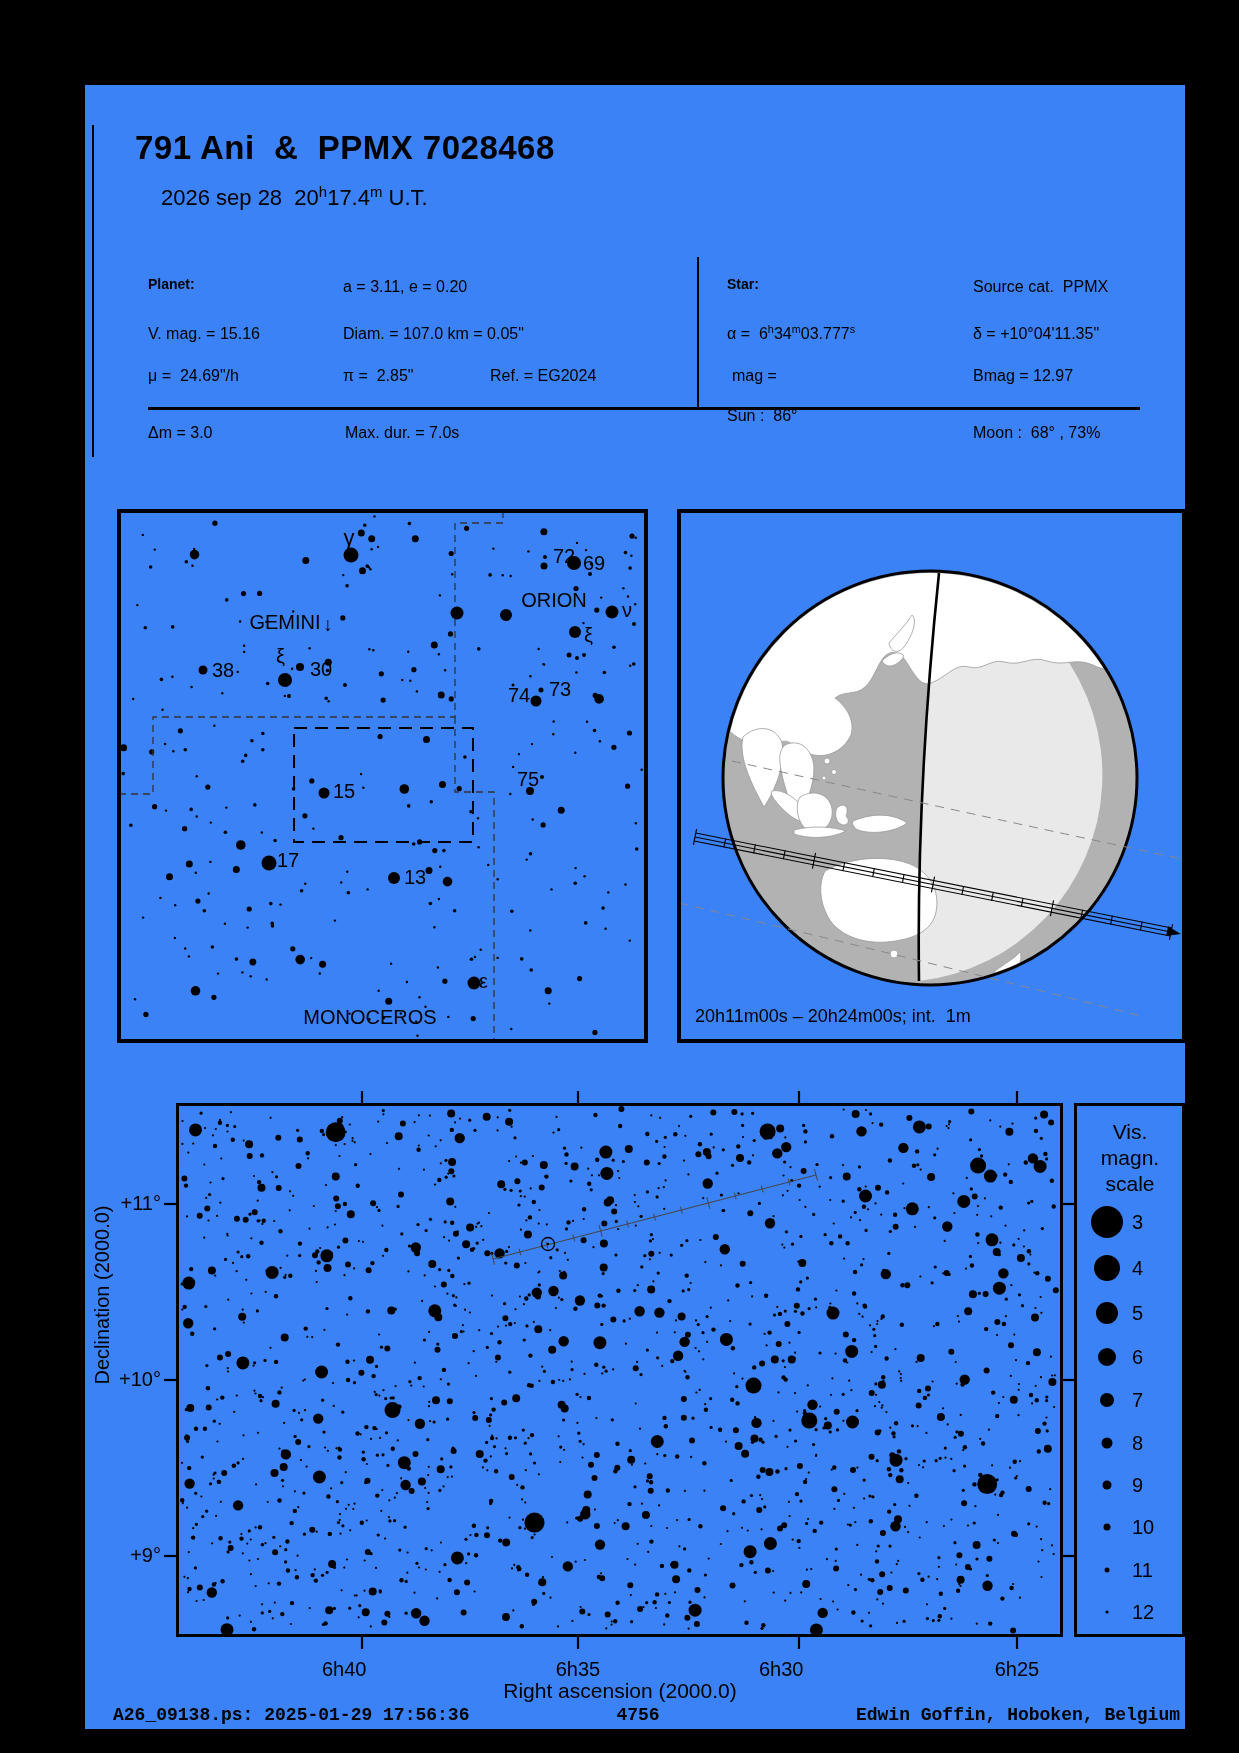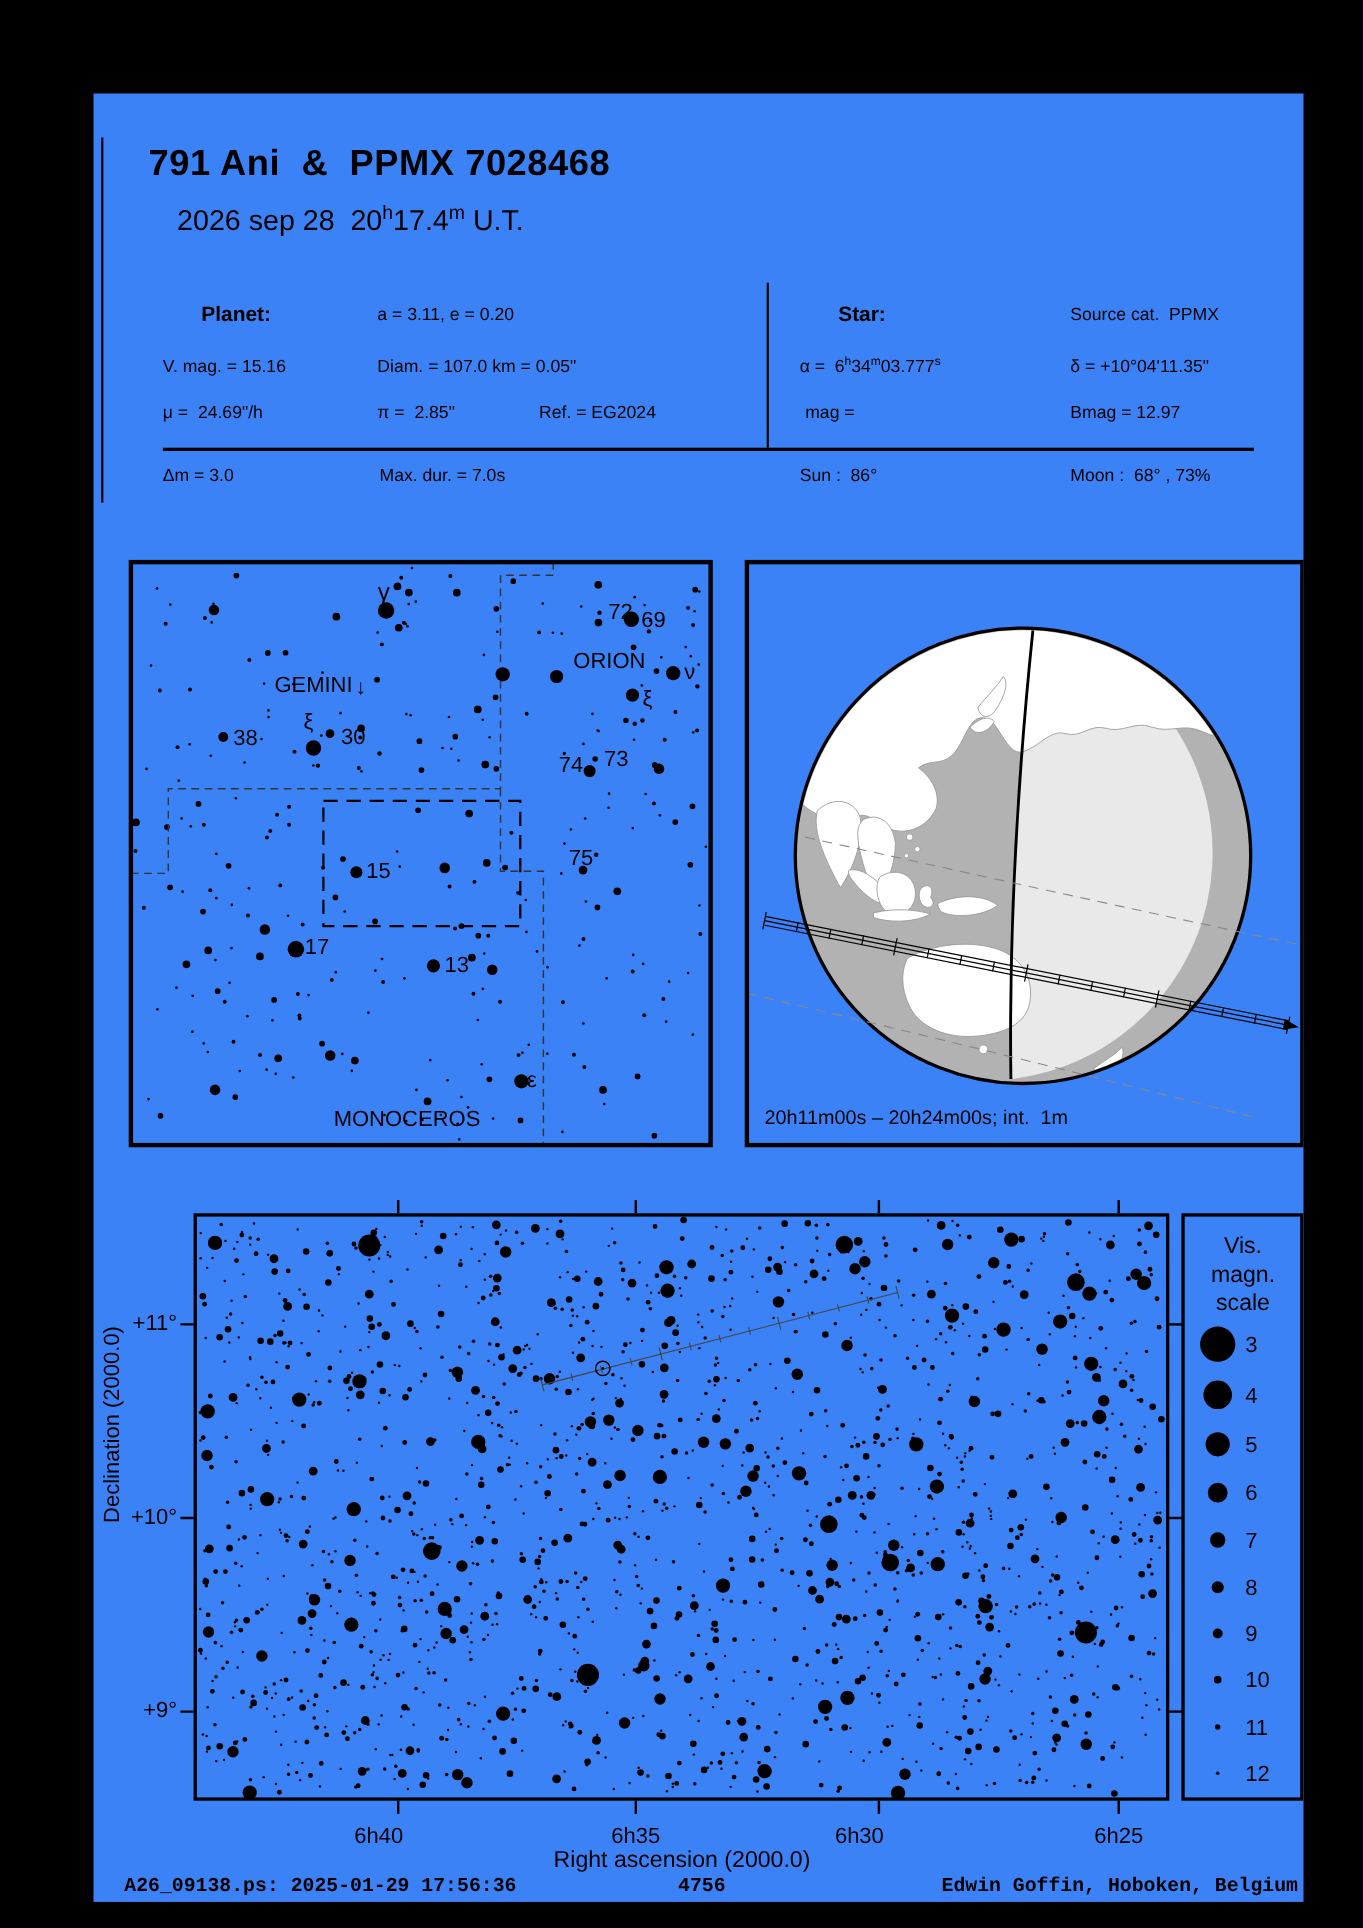--- a/index.html
+++ b/index.html
@@ -1,23 +1,23 @@
 <!DOCTYPE html>
 <html><head>
 <meta charset="utf-8">
 <style>
   html,body{margin:0;padding:0;}
   body{background:#000;width:1239px;height:1753px;position:relative;
        font-family:"Liberation Sans","DejaVu Sans",sans-serif;color:#000;}
   .page{position:absolute;left:85px;top:85px;width:1100px;height:1644px;background:#3b82f6;overflow:hidden;}
   .abs{position:absolute;}
   .t{font-size:16px;white-space:pre;}
-  .tb{font-size:19px;font-weight:bold;white-space:pre;margin-left:35px;}
+  .tb{font-size:14px;font-weight:bold;white-space:pre;}
   .title{left:50px;top:44px;font-size:33px;font-weight:bold;letter-spacing:.5px;white-space:pre;}
-  .date{left:76px;top:100px;font-size:26px;white-space:pre;}
+  .date{left:76px;top:100px;font-size:22px;white-space:pre;}
   .date sup,.t sup{font-size:68%;line-height:0;}
   .vline{width:2px;background:#000;}
   .hline{height:3px;background:#000;}
   svg{overflow:visible;display:block;}
   svg text{font-family:"Liberation Sans","DejaVu Sans",sans-serif;fill:#000;}
   .axlab{font-size:20px;white-space:pre;}
   .footer{font-family:"Liberation Mono","DejaVu Sans Mono",monospace;font-size:18px;white-space:pre;font-weight:bold;}
   .caption{font-size:18px;white-space:pre;text-align:right;}
   .ylabel{left:-122px;top:1198px;width:280px;height:24px;transform:rotate(-90deg);
           text-align:center;font-size:20px;}
@@ -45,21 +45,21 @@
   <div class="abs t" style="left:888px;top:240px">δ = +10°04'11.35"</div>
 
   <div class="abs t" style="left:63px;top:282px">μ =  24.69"/h</div>
   <div class="abs t" style="left:258px;top:282px">π =  2.85"</div>
   <div class="abs t" style="left:405px;top:282px">Ref. = EG2024</div>
   <div class="abs t" style="left:647px;top:282px">mag =</div>
   <div class="abs t" style="left:888px;top:282px">Bmag = 12.97</div>
 
   <div class="abs t" style="left:63px;top:339px">Δm = 3.0</div>
   <div class="abs t" style="left:260px;top:339px">Max. dur. = 7.0s</div>
-  <div class="abs t" style="left:642px;top:339px">Sun :  86°</div>
+  <div class="abs t" style="left:642px;top:322px">Sun :  86°</div>
   <div class="abs t" style="left:888px;top:339px">Moon :  68° , 73%</div>
 
   <svg id="sc-svg" class="abs" style="left:32px;top:424px" width="531" height="534">
       <g>
         <circle cx="119.3" cy="360.5" r="3.5" fill="#000"></circle>
         <circle cx="167.8" cy="186.9" r="1.2" fill="#000"></circle>
         <circle cx="312.0" cy="361.6" r="3.5" fill="#000"></circle>
         <circle cx="261.6" cy="481.8" r="1.2" fill="#000"></circle>
         <circle cx="508.5" cy="43.6" r="1.8" fill="#000"></circle>
         <circle cx="254.7" cy="29.7" r="3.5" fill="#000"></circle>

